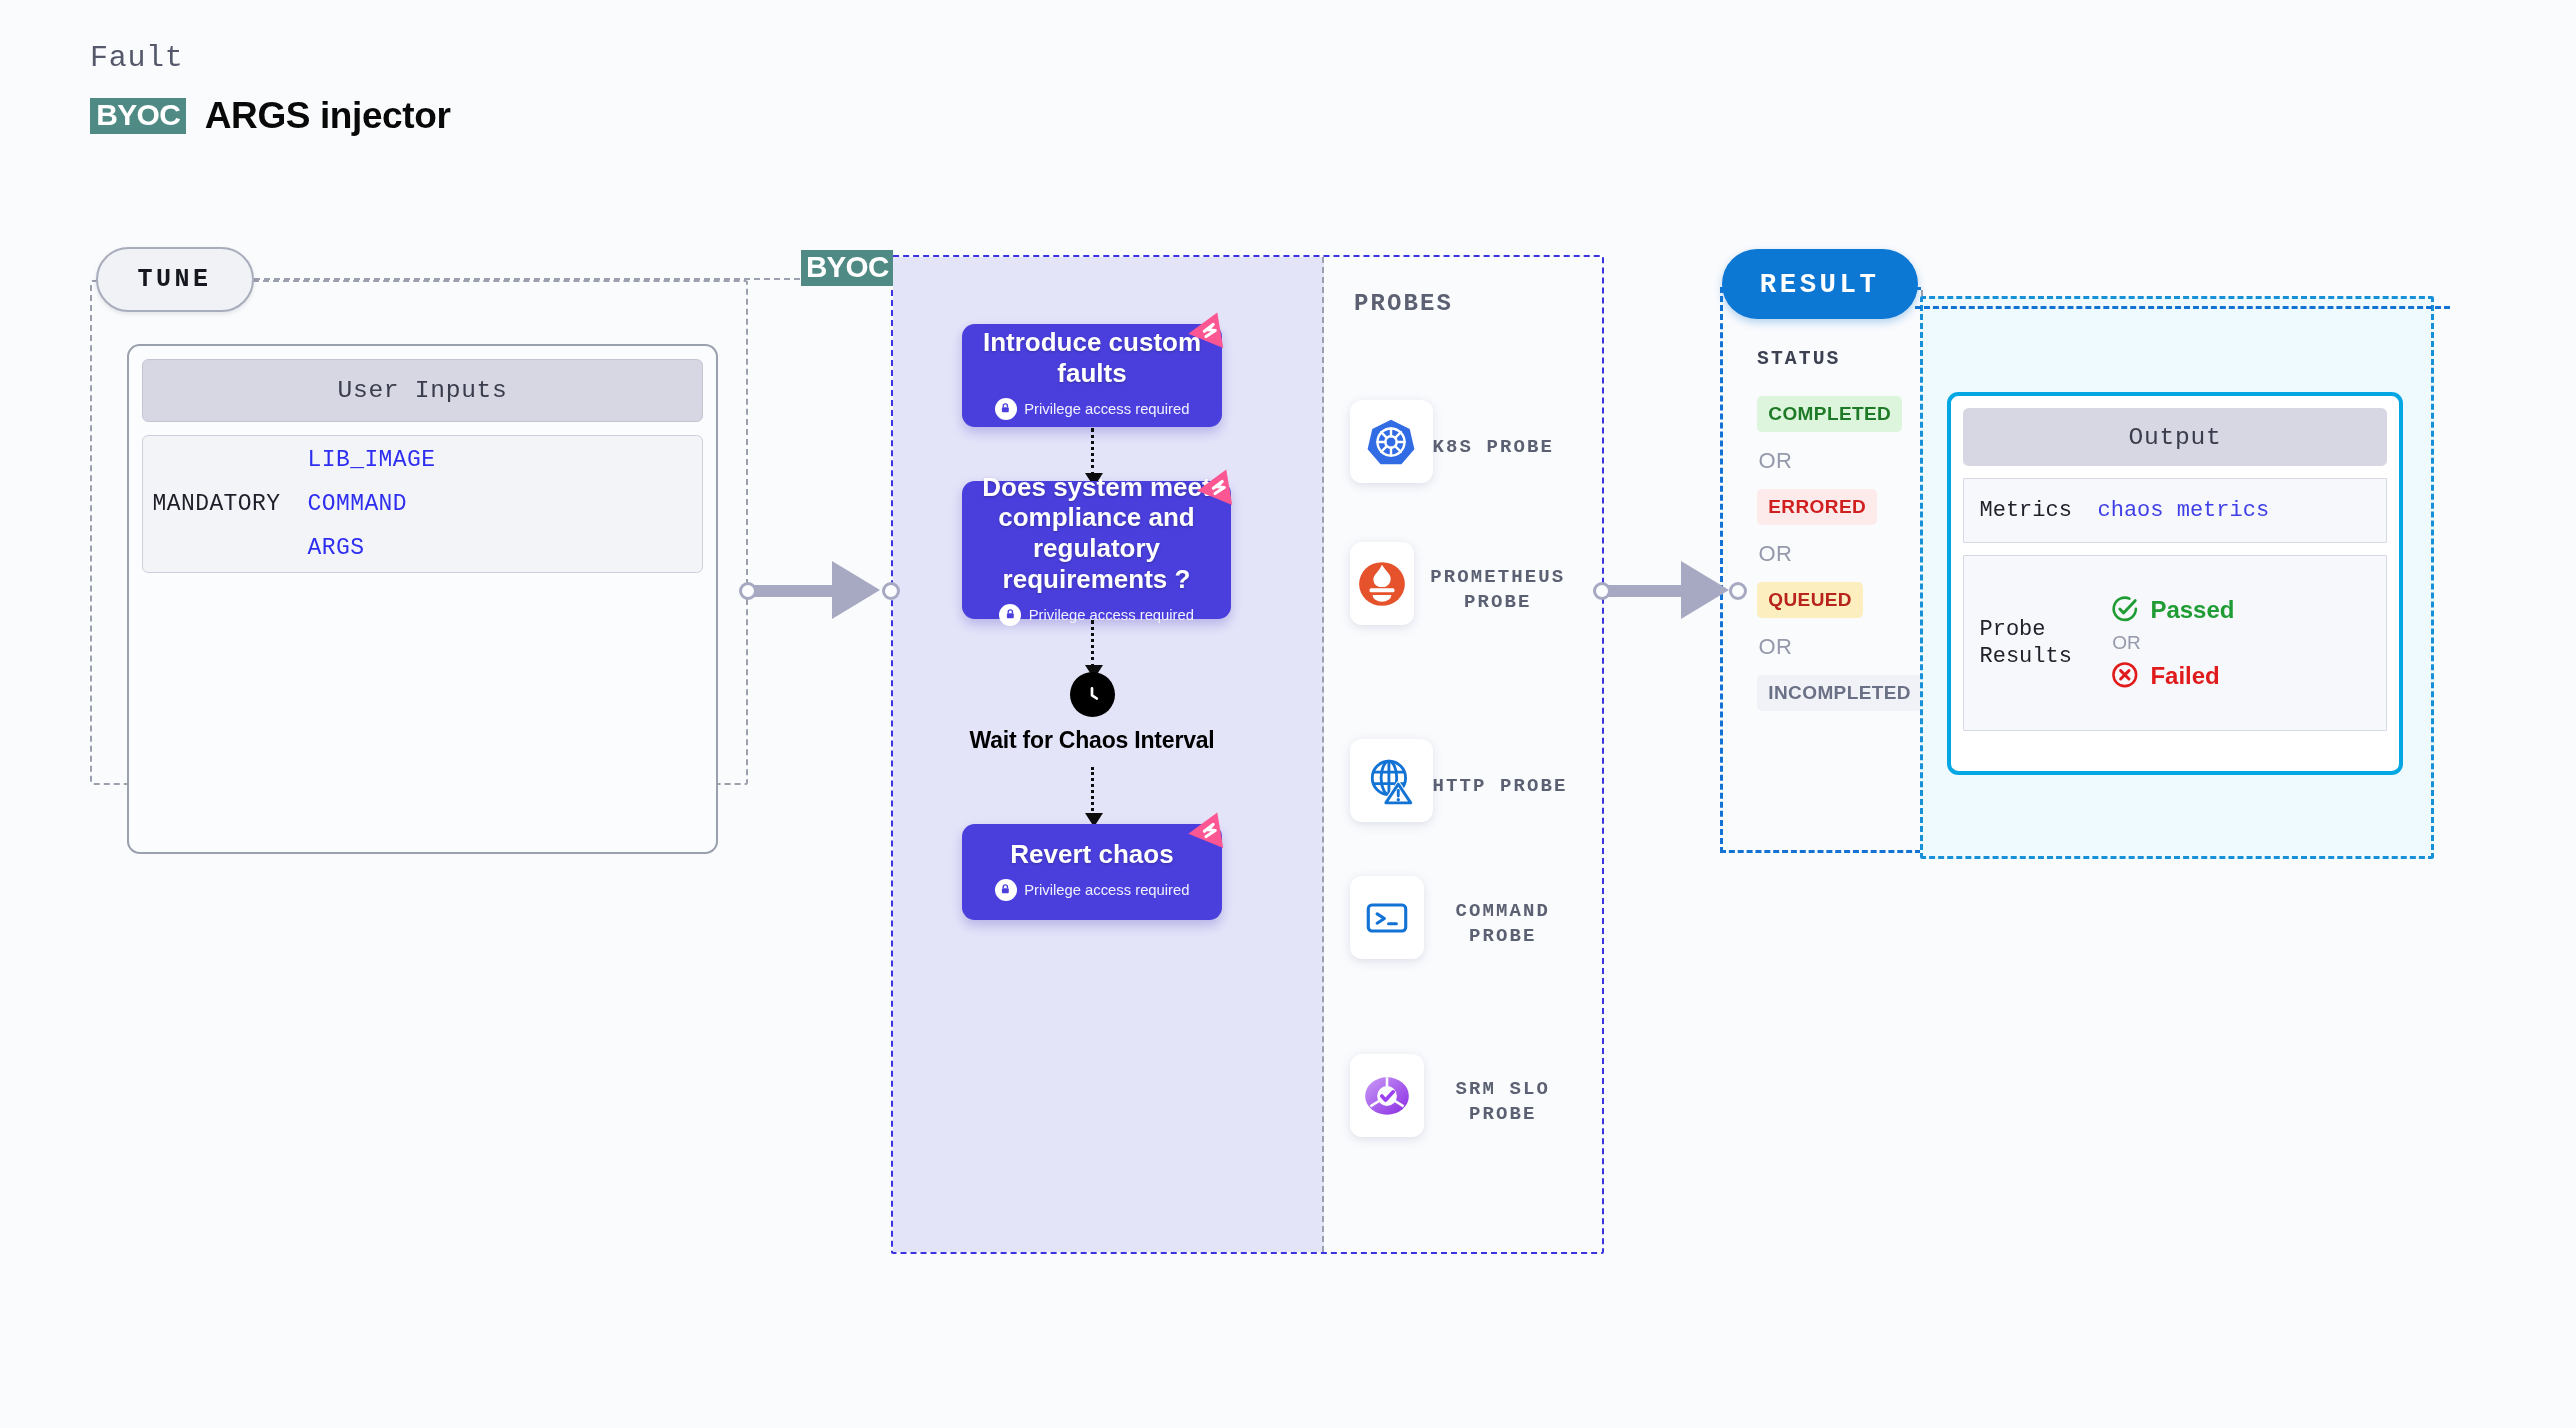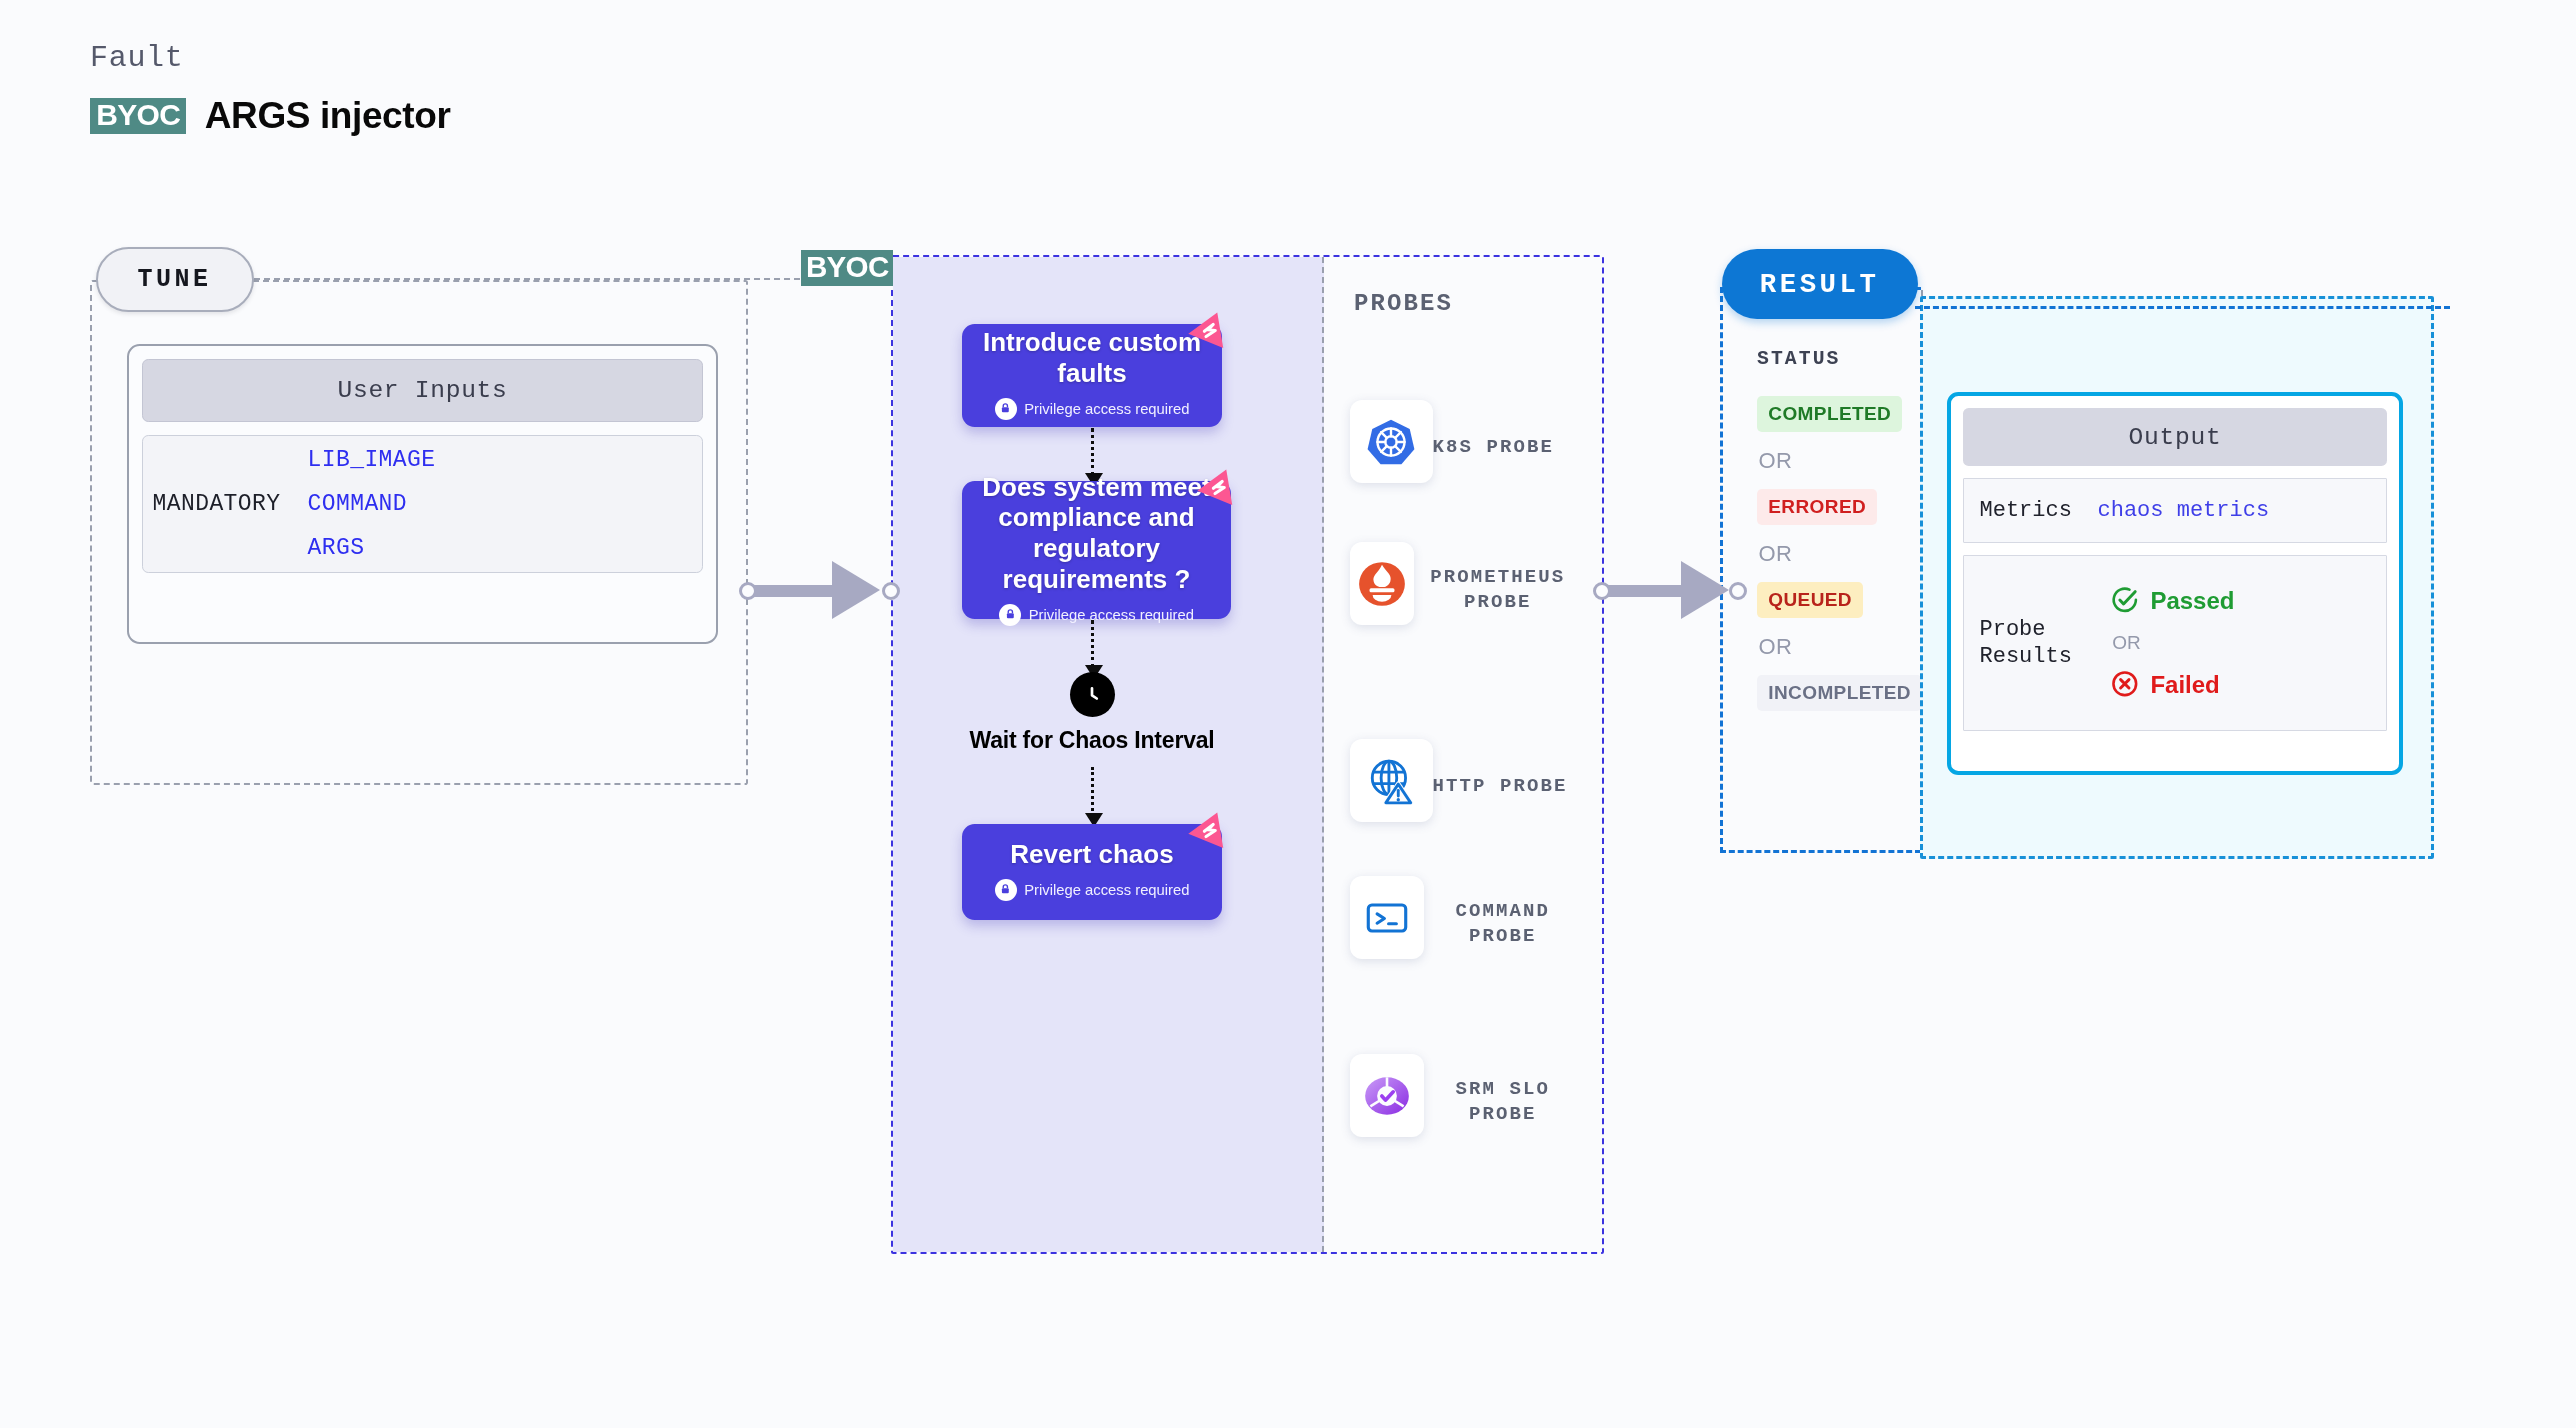--- a/index.html
+++ b/index.html
@@ -47,21 +47,21 @@
     position:absolute; left:162px; top:-4.2px; width:556px; height:0;
     border-top:2.8px dashed #9aa0ae; z-index:3;
   }
   #byoc-badge {
     position:absolute; left:709px; top:-32px; z-index:7;
     background:#4f8a85; color:#fff; font-weight:bold; font-size:29.6px;
     padding:1.4px 4.9px 3.5px 4.9px; letter-spacing:-0.7px; line-height:1.05;
   }
 
   #user-inputs-card {
-    position:absolute; left:35px; top:62px; width:591px; height:300px;
+    position:absolute; left:35px; top:62px; width:591px; height:510px;
     background:#fbfcfe; border:2.1px solid #9aa0ae; border-radius:12.7px;
     padding:12.7px;
   }
   #user-inputs-header {
     height:63px; background:#d6d7e2; border:0.7px solid #c3c5d3; border-radius:6.3px;
     display:flex; align-items:center; justify-content:center;
     font-family:"Liberation Mono", monospace; font-size:24.6px;
     color:#3a3d4d; letter-spacing:0.7px;
   }
   .param-group {
@@ -231,21 +231,21 @@
   #metrics-row { height:65px; }
   #probe-results-row { height:176px; align-items:center; }
   .out-label {
     width:118px; flex:0 0 118px;
     font-family:"Liberation Mono", monospace; font-size:22px;
     color:#20222c; line-height:1.25;
   }
   #metrics-value {
     font-family:"Liberation Mono", monospace; font-size:22px; color:#3f3fe8;
   }
-  .probe-res-stack { display:flex; flex-direction:column; gap:15px; padding-left:12.7px; }
+  .probe-res-stack { display:flex; flex-direction:column; gap:6px; padding-left:12.7px; }
   .probe-res-line { display:flex; align-items:center; gap:10.6px; }
   .probe-res-line .txt { font-size:24px; font-weight:bold; }
   .probe-or { font-size:19px; color:#9499ab; margin-left:2.1px; }
 </style>
 </head>
 <body>
 
 <div id="header">
   <div id="fault-label">Fault</div>
   <div id="title-row">

